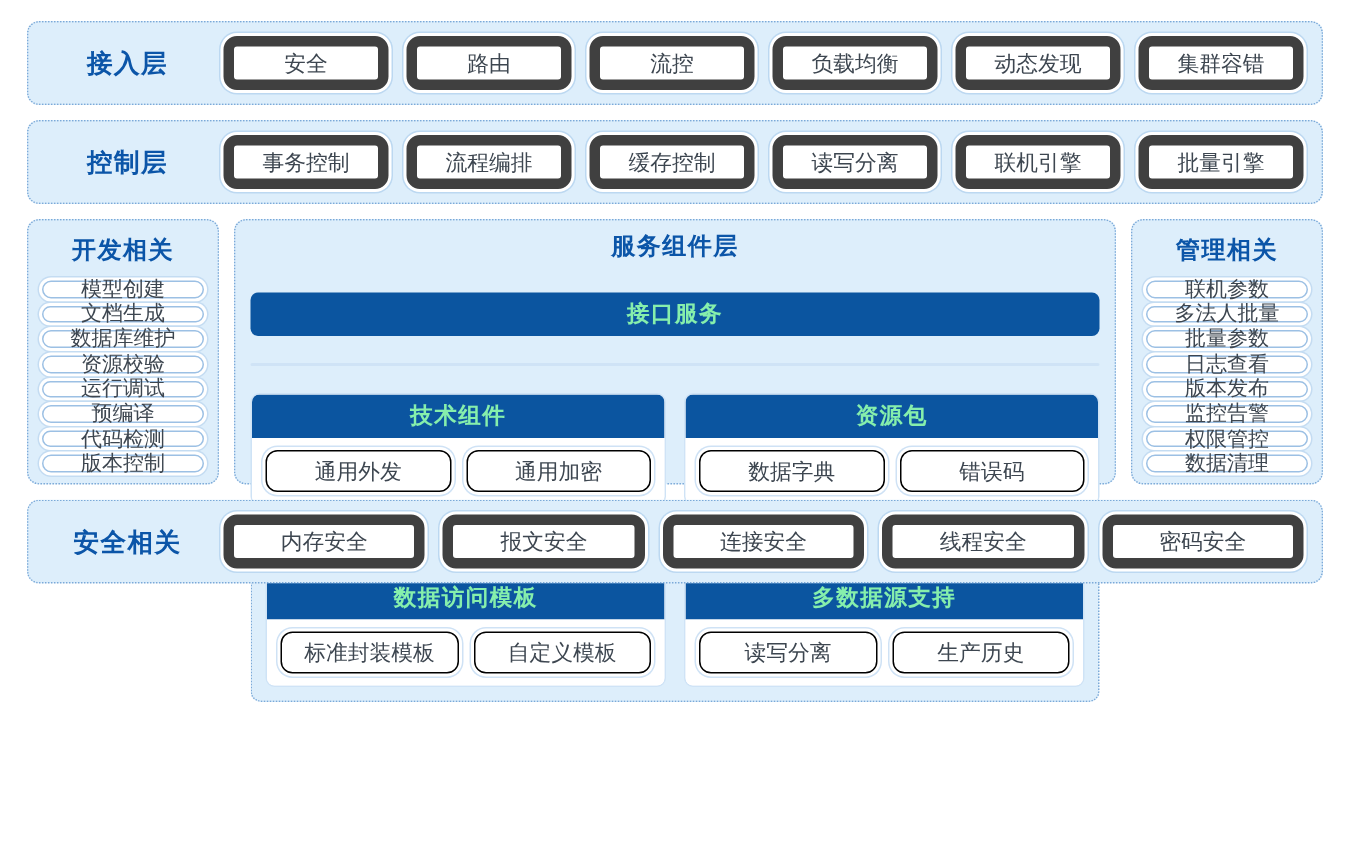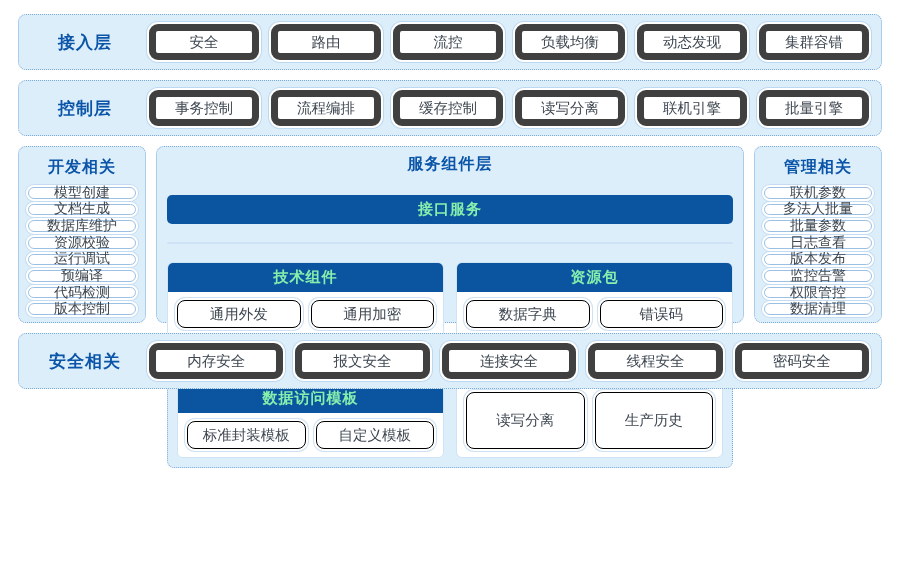--- a/index.html
+++ b/index.html
@@ -260,20 +260,21 @@
         <div class="group-title">数据库组件</div>
         <div class="duo">
           <div class="card">
             <div class="barhead">数据访问模板</div>
             <div class="card-body">
               <div class="subpill">标准封装模板</div>
               <div class="subpill">自定义模板</div>
             </div>
           </div>
           <div class="card">
+            <div class="barhead">多数据源支持</div>
             <div class="card-body">
               <div class="subpill">读写分离</div>
               <div class="subpill">生产历史</div>
             </div>
           </div>
         </div>
       </div>
 
     </div>
 

